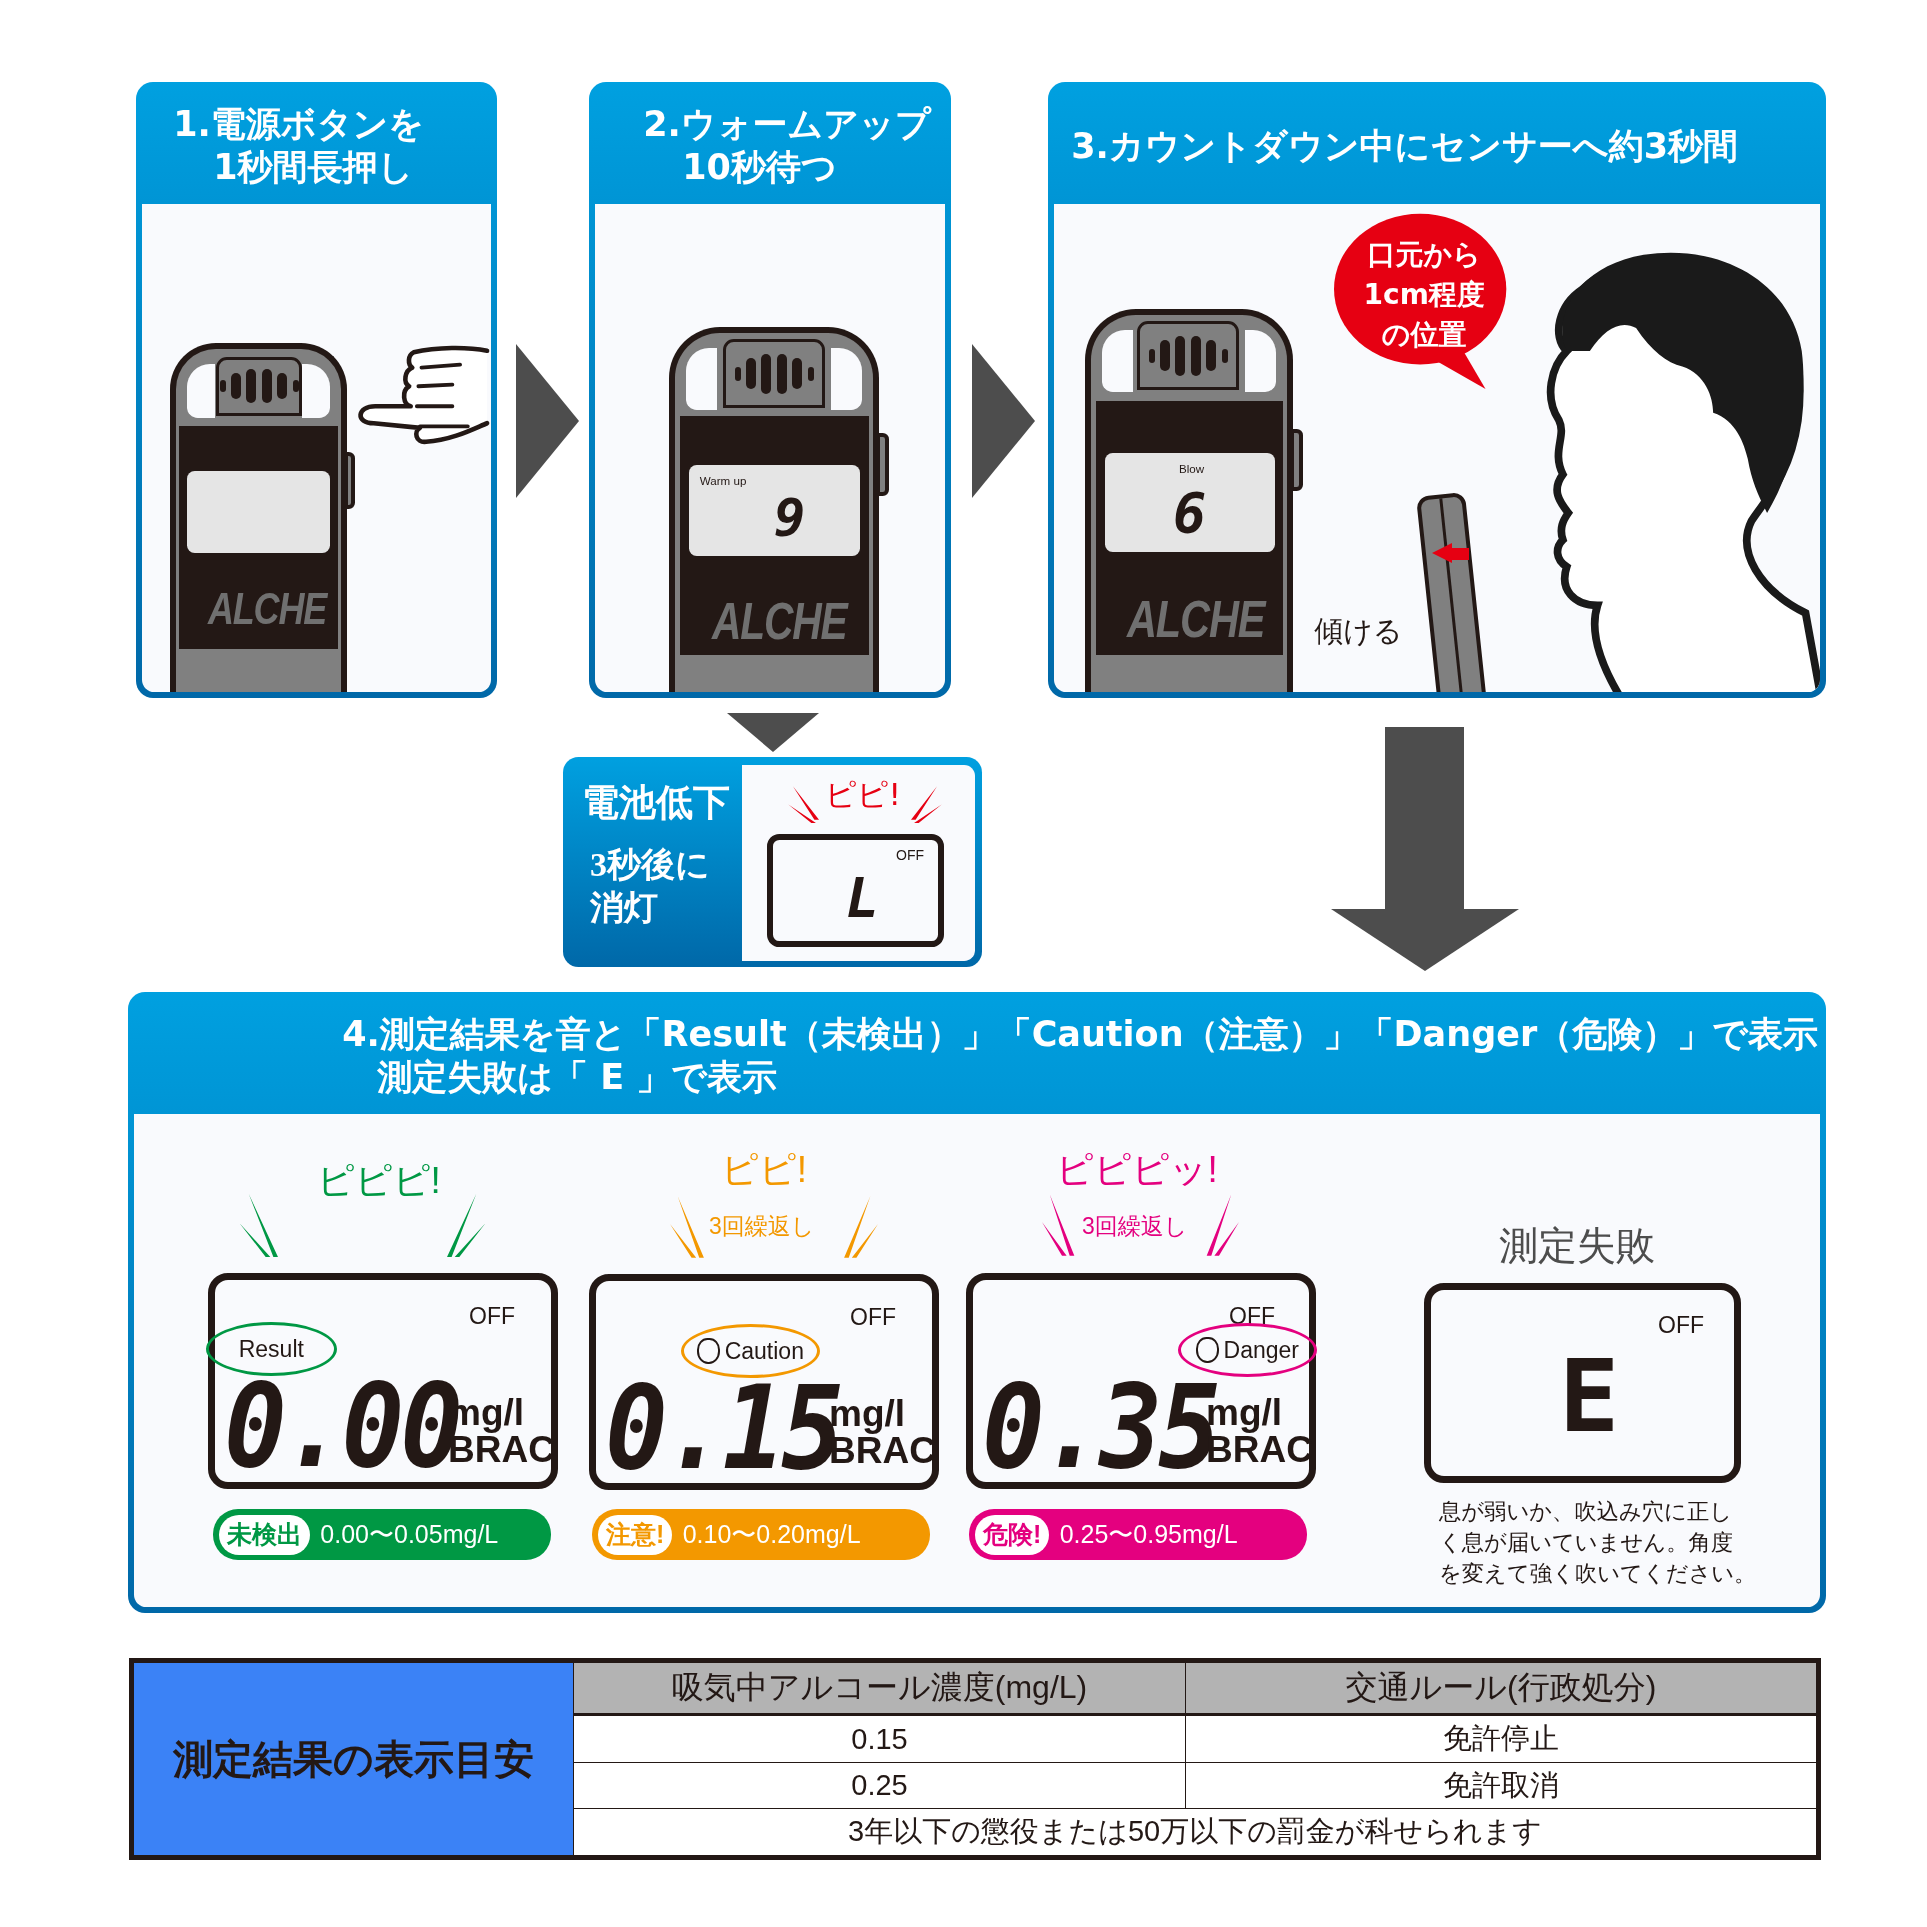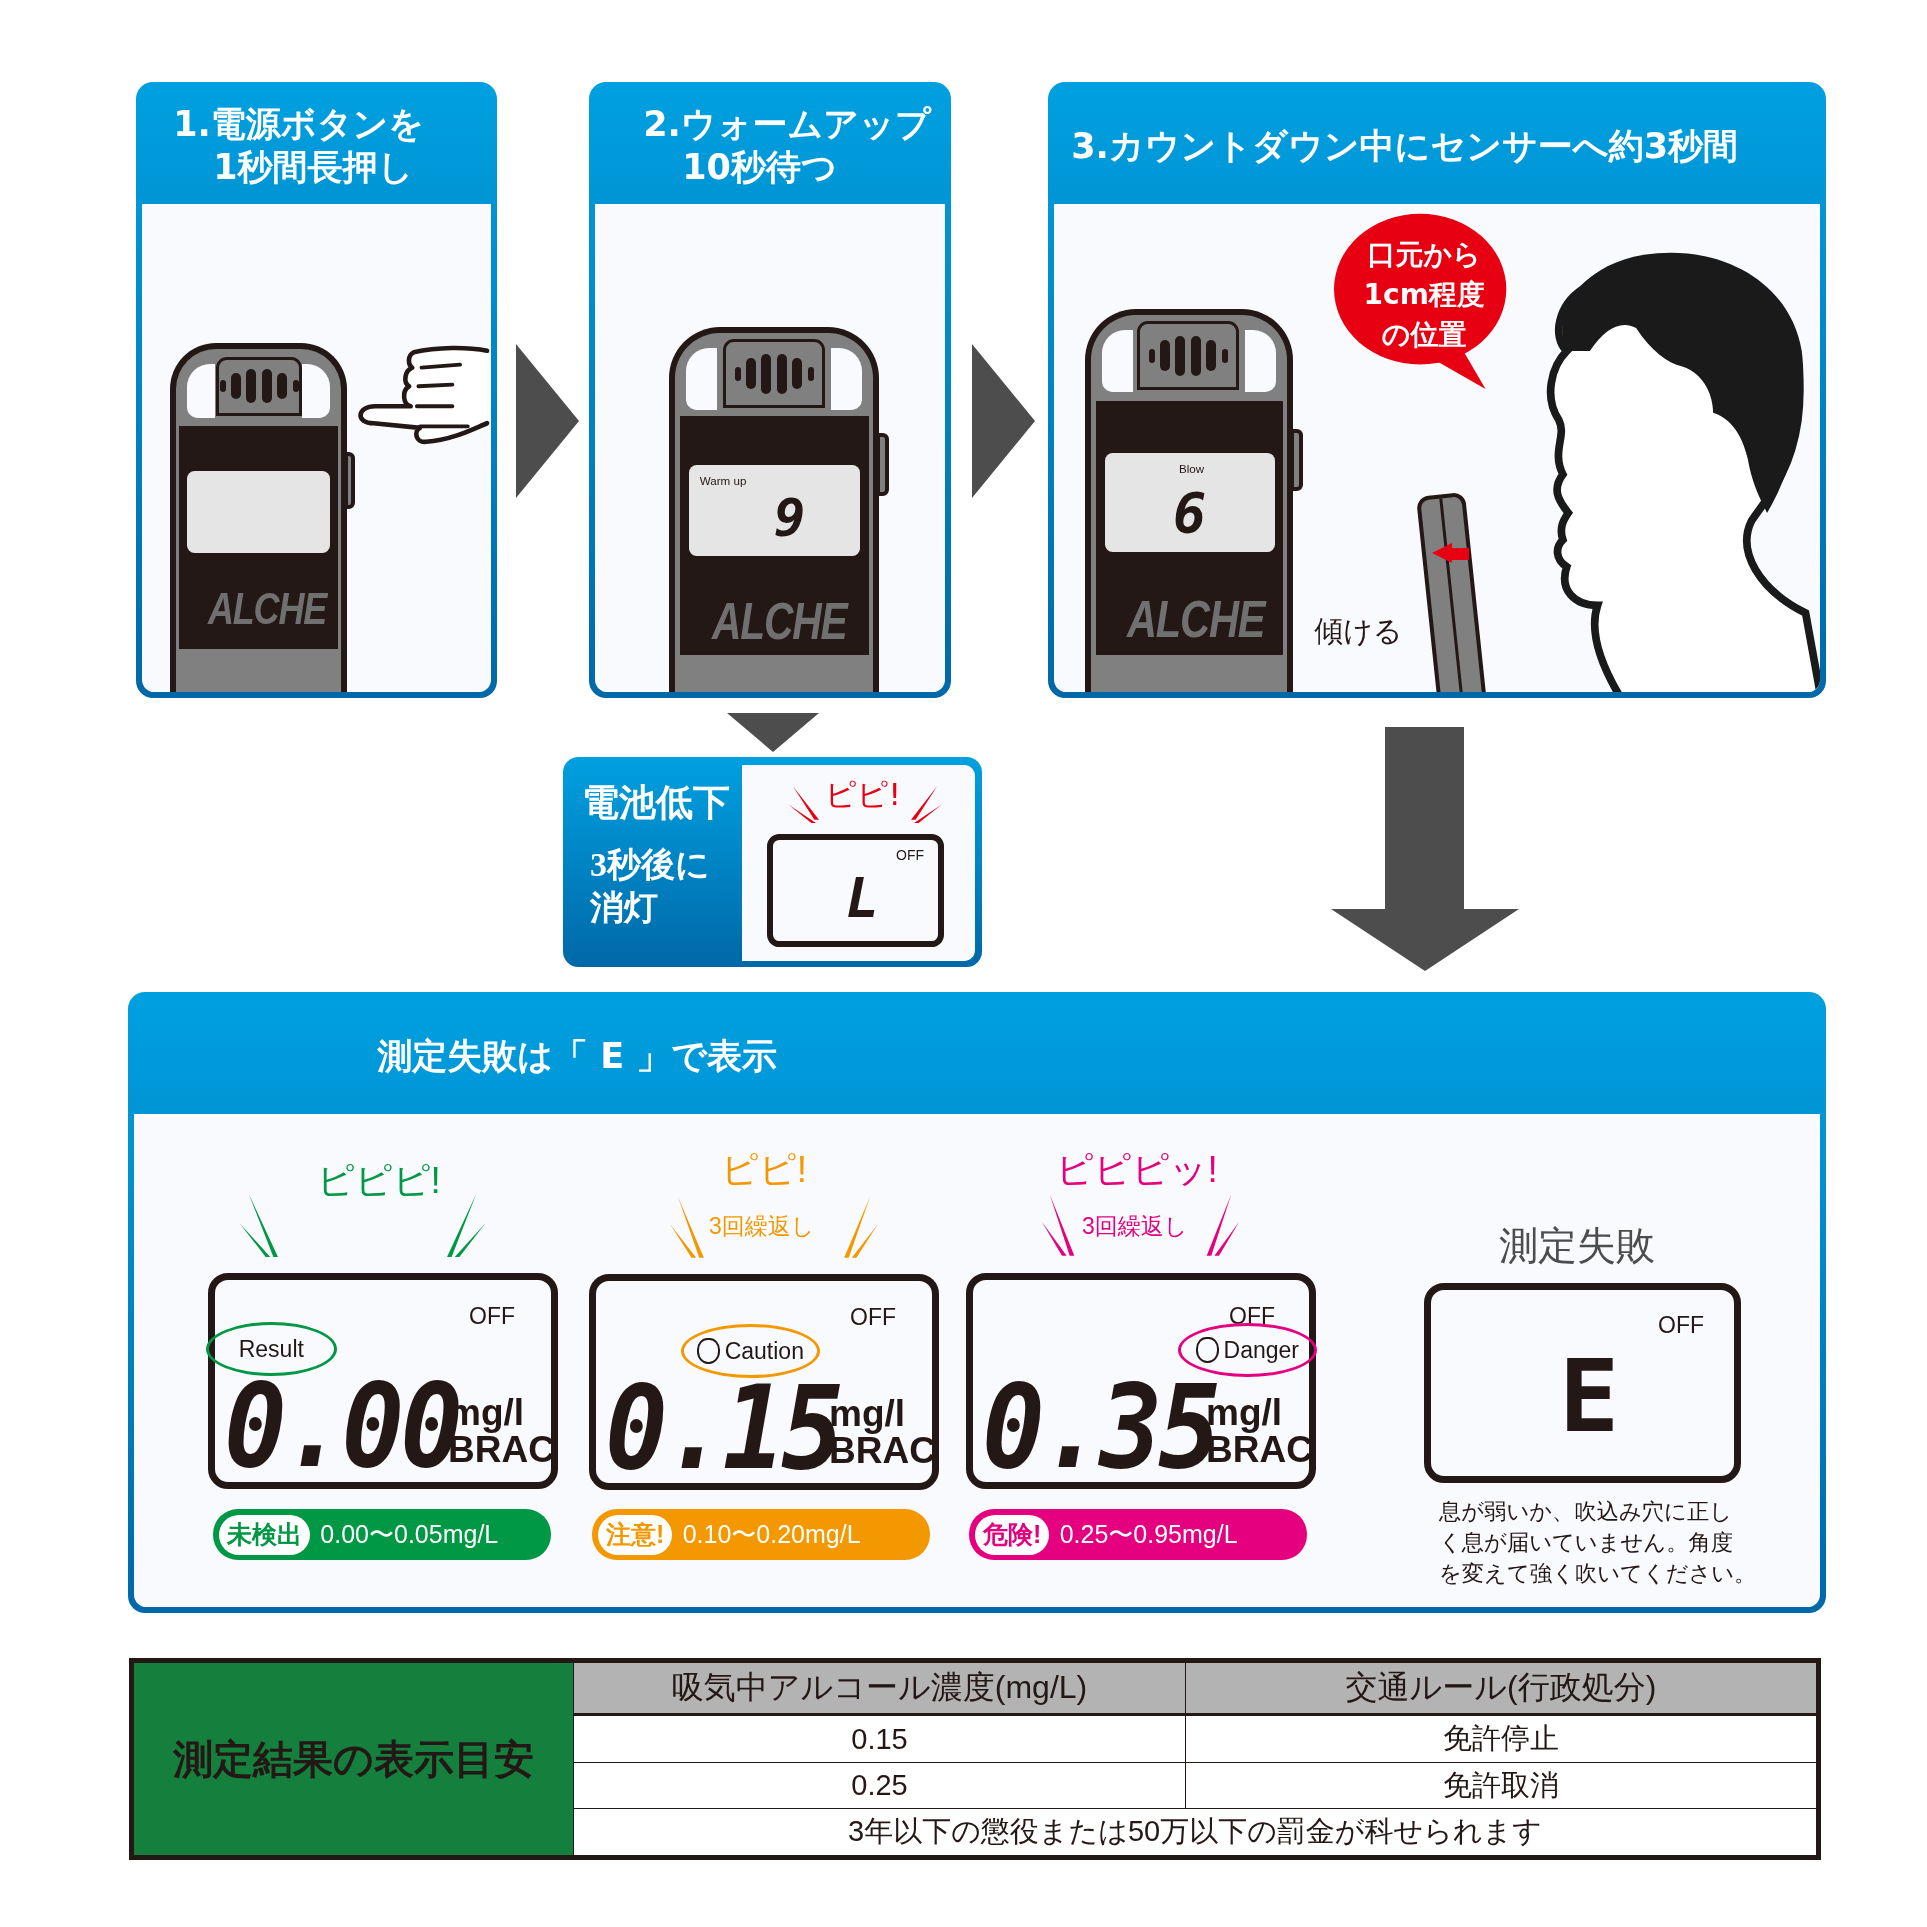--- a/index.html
+++ b/index.html
@@ -44,21 +44,21 @@
   .range-pill { position: absolute; border-radius: 25px; height: 51px; display: flex; align-items: center; padding-left: 6.2px; color: #fff; font-size: 25px; font-family: "Liberation Sans", sans-serif; }
   .range-pill .tag { background: #fff; border-radius: 20px; height: 40px; padding: 0 7.7px; display: flex; align-items: center; font-weight: bold; font-size: 25px; margin-right: 10.8px; }
 
   .beep { position: absolute; font-size: 37px; font-family: "Liberation Sans", sans-serif; }
   .beep-sub { position: absolute; font-size: 23px; font-family: "Liberation Sans", sans-serif; margin-top: 20px; }
 
   
   table.guide { position: absolute; left: 129px; top: 1658px; width: 1692px; height: 202px; border-collapse: collapse; border: 5.4px solid #231815; font-family: "Liberation Sans", sans-serif; }
   table.guide td, table.guide th { border: 1.5px solid #231815; text-align: center; font-weight: normal; font-size: 29px; color: #231815; }
   table.guide th { background: #b3b3b3; font-size: 32px; border-bottom: 3.9px solid #231815; }
-  table.guide td.title { font-weight: bold; font-size: 40px; width: 442px; background: #15803d; }
+  table.guide td.title { font-weight: bold; font-size: 40px; width: 442px; background: #3b82f6; }
 </style>
 </head>
 <body>
 
 <div class="card" style="left:136px; top:82px; width:361px; height:616px;">
   <div class="card-head">
     <span>1.電源ボタンを</span>
     <span style="padding-left:40px;">1秒間長押し</span>
   </div>
   <div class="card-body">
@@ -185,20 +185,21 @@
     <div class="abs" style="left:83px; top:9.2px; color:#e60012; font-size:31px;">ピピ!</div>
     <div class="lcd-frame" style="left:25px; top:69px; width:177px; height:113px; border-width:6.2px; border-radius:12.3px;">
       <span class="off" style="right:14px; top:7.7px; font-size:14px;">OFF</span>
       <span class="lcd-digit" style="left:73px; top:26px; font-size:55px;">L</span>
     </div>
   </div>
 </div>
 
 <div class="card" style="left:128px; top:992px; width:1698px; height:621px;">
   <div class="card-head" style="padding-left:208px; font-size:35px; height:116px;">
+    <span>4.測定結果を音と「Result（未検出）」「Caution（注意）」「Danger（危険）」で表示</span>
     <span style="padding-left:35px;">測定失敗は「 E 」で表示</span>
   </div>
   <div class="card-body" style="top:122px;"></div>
 </div>
 
 <svg class="abs" style="left:239px; top:1194px;" width="247" height="63" viewBox="0 0 320 82">
   <path d="M12 0 L50 82 L44 82 Z M0 38 L40 82 L34 82 Z" fill="#009844"></path>
   <path d="M308 0 L270 82 L276 82 Z M320 38 L280 82 L286 82 Z" fill="#009844"></path>
 </svg>
 <div class="beep" style="left:317px; top:1156px; color:#009844;">ピピピ!</div>

